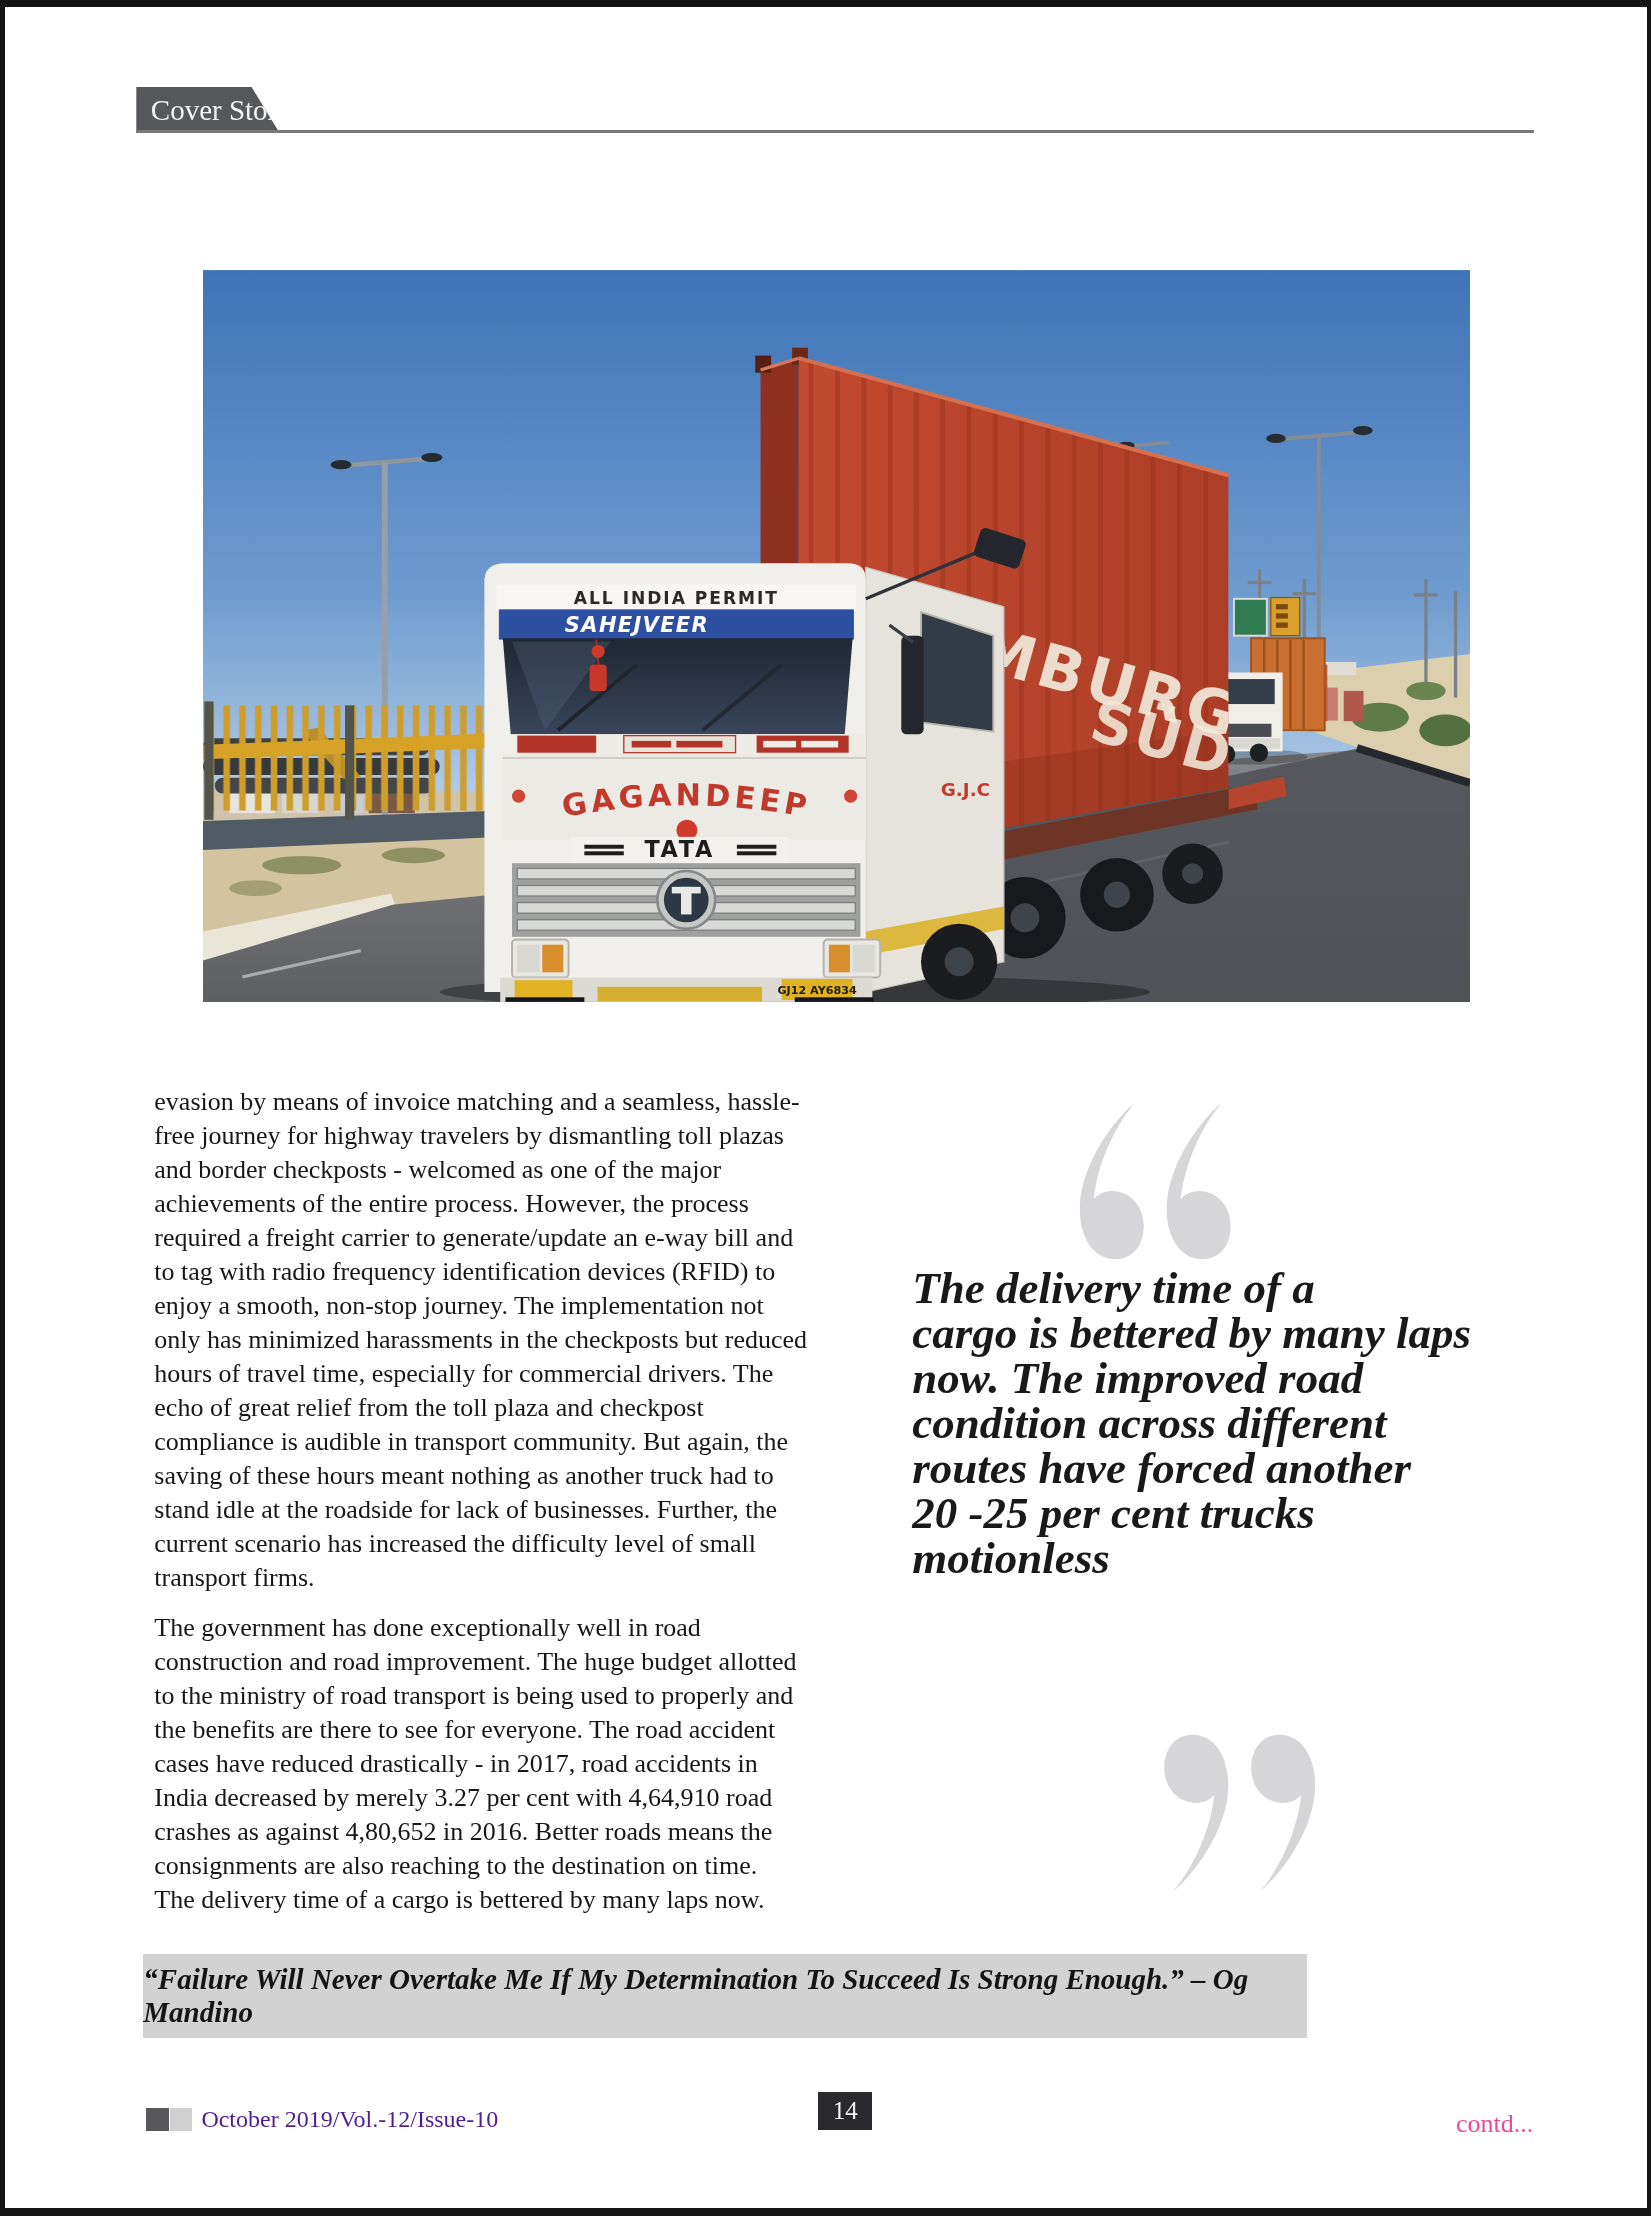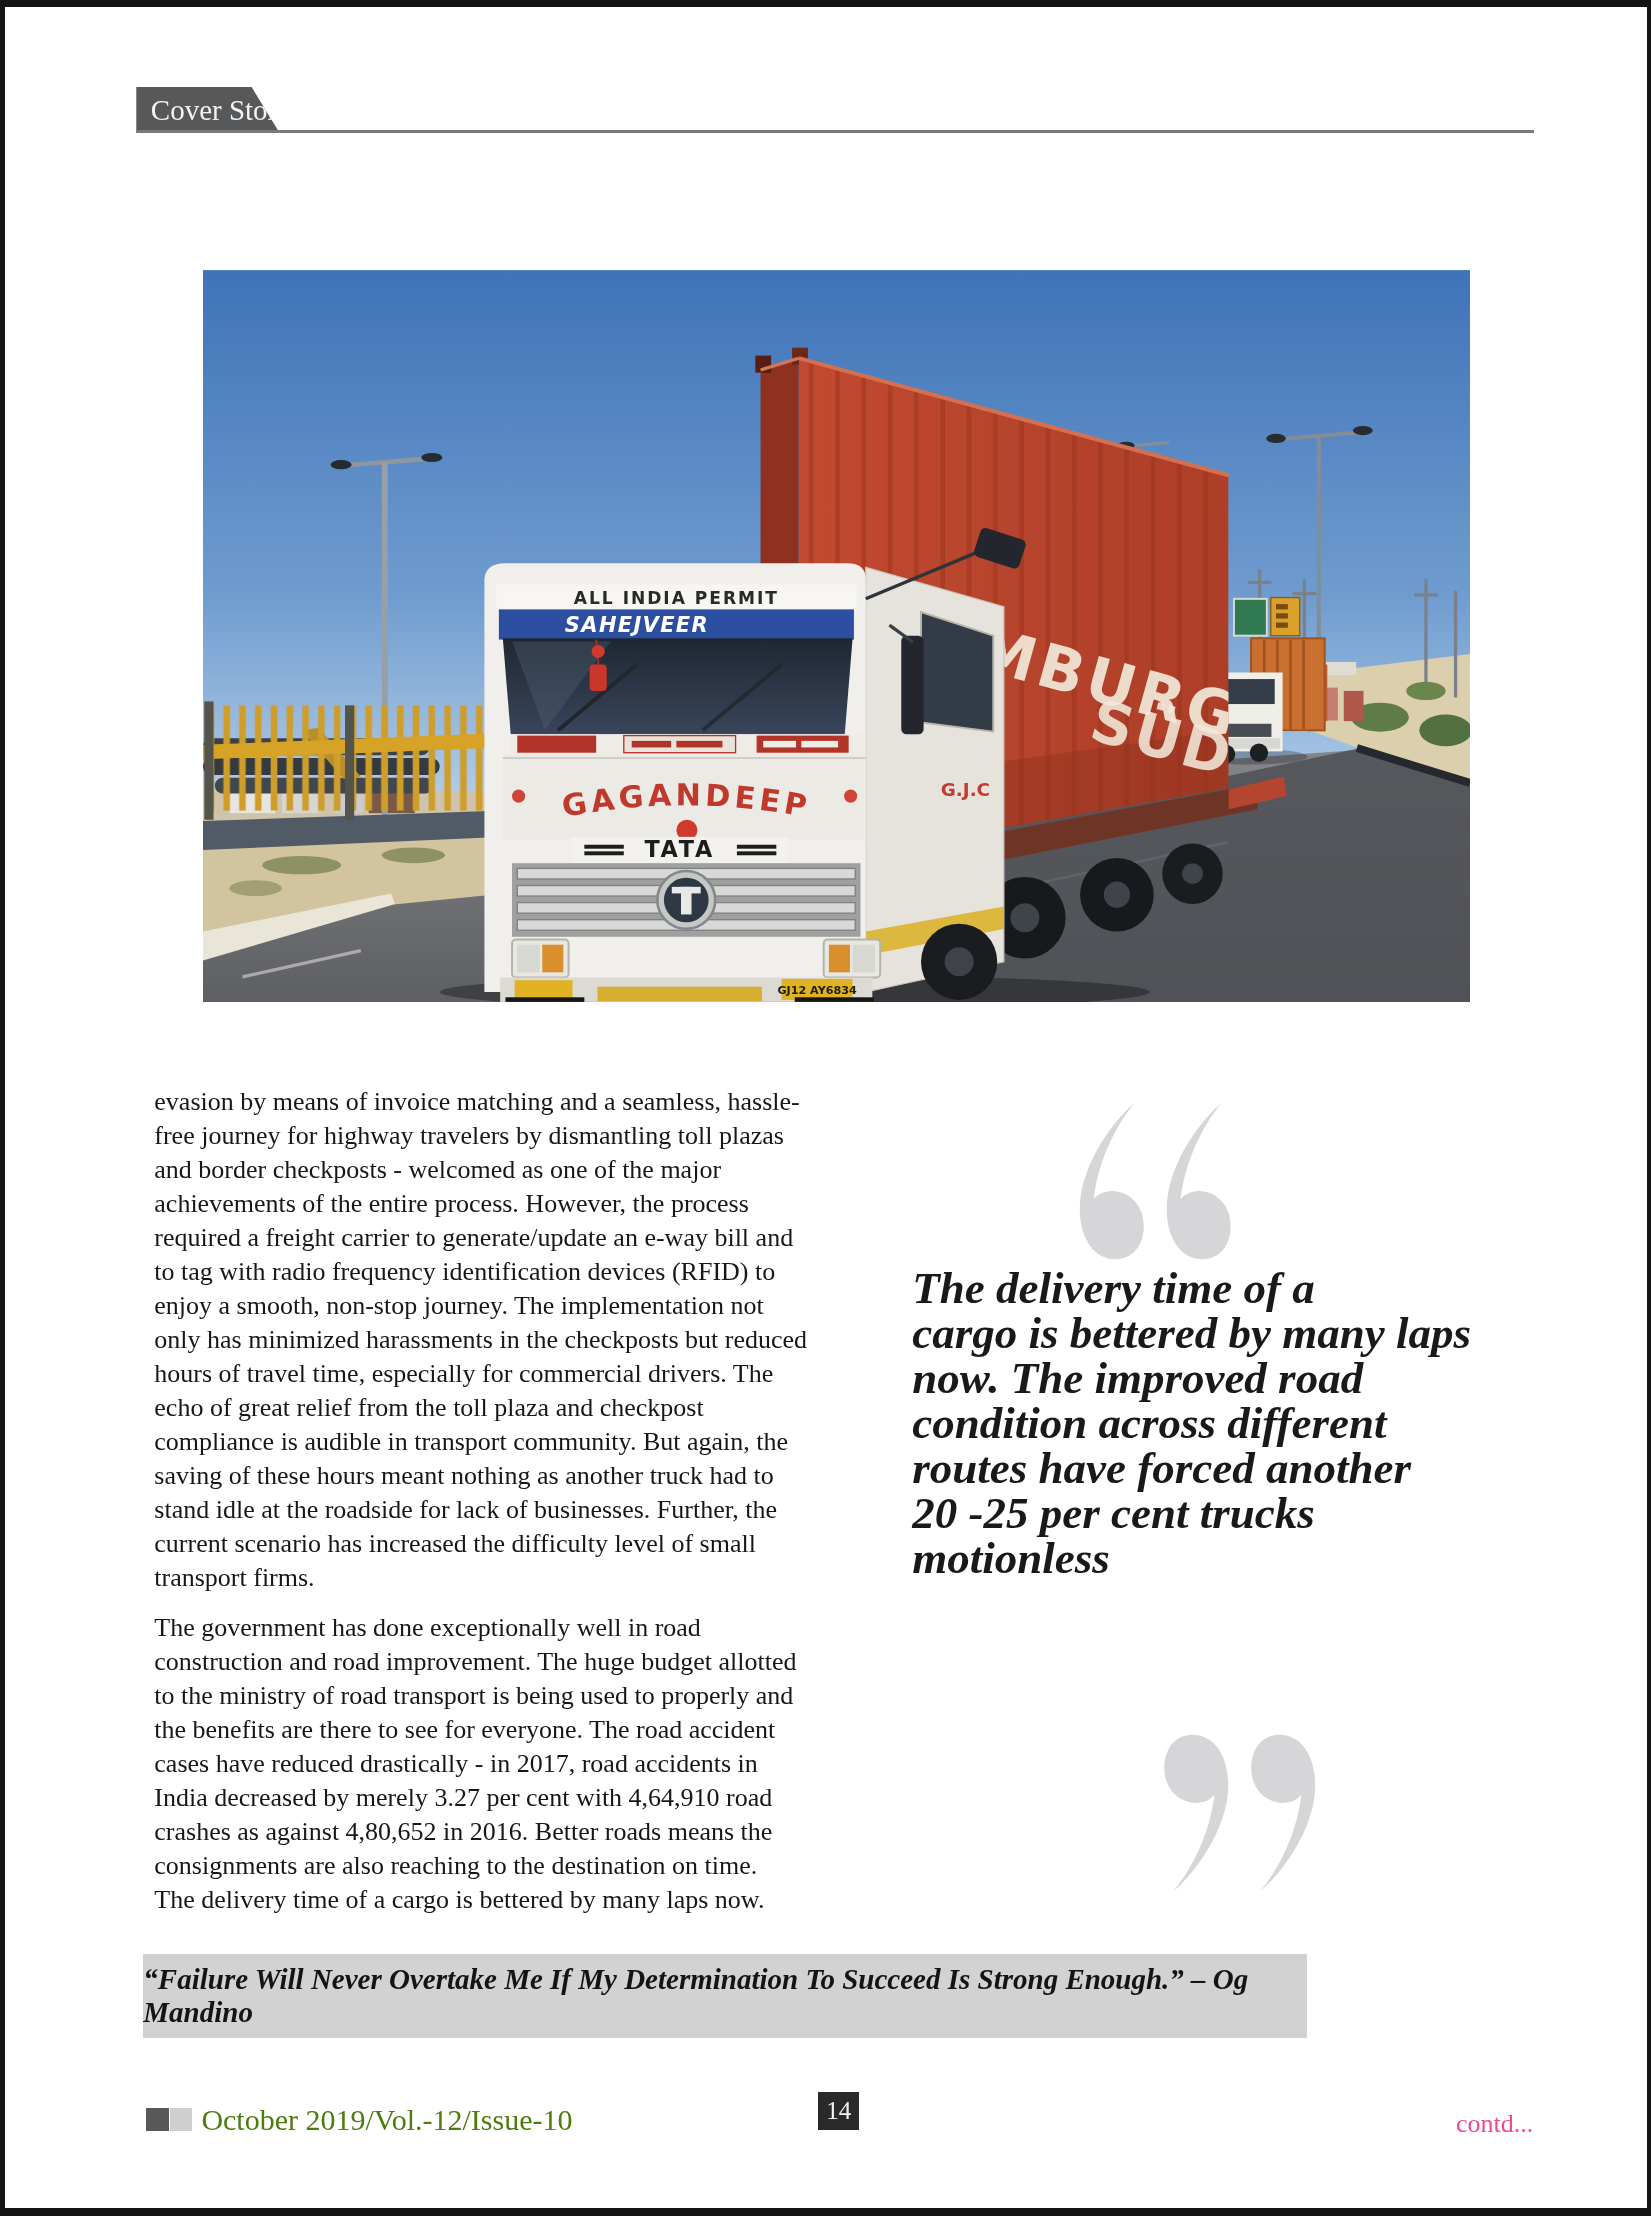--- a/index.html
+++ b/index.html
@@ -34,22 +34,22 @@
 
   
   .bottom-bar{position:absolute;left:138px;top:1947px;width:1164px;height:84px;
         background:var(--c-bottom_bar_bg,#d2d2d2);display:flex;align-items:center;justify-content:center;}
   .bottom-bar .q{font-style:italic;font-weight:bold;font-size:29px;color:#141414;}
 
   
   .footer-left{position:absolute;left:141px;top:2094px;height:38px;display:flex;align-items:center;}
   .bullet-dark{width:22.3px;height:22.3px;background:#58585a;display:inline-block;}
   .bullet-light{width:22.3px;height:22.3px;background:#a8a8aa;opacity:.55;display:inline-block;margin-left:1.3px;}
-  .issue-text{font-size:30px;color:#4d7c0f;margin-left:9.2px;}
-  .page-box{position:absolute;left:813px;top:2085px;width:41px;height:38px;
+  .issue-text{font-size:24px;color:#4c1d95;margin-left:9.2px;}
+  .page-box{position:absolute;left:813px;top:2085px;width:54px;height:38px;
         background:var(--c-page_number_bg,#2a2a2c);color:#f2f2f2;font-size:25px;
         display:flex;align-items:center;justify-content:center;}
   .contd{position:absolute;left:1315px;top:2102px;width:213px;text-align:right;font-size:26px;color:#ec4899;}
 </style>
 </head>
 <body>
 
 <div class="stage">
   <div class="page">
 

